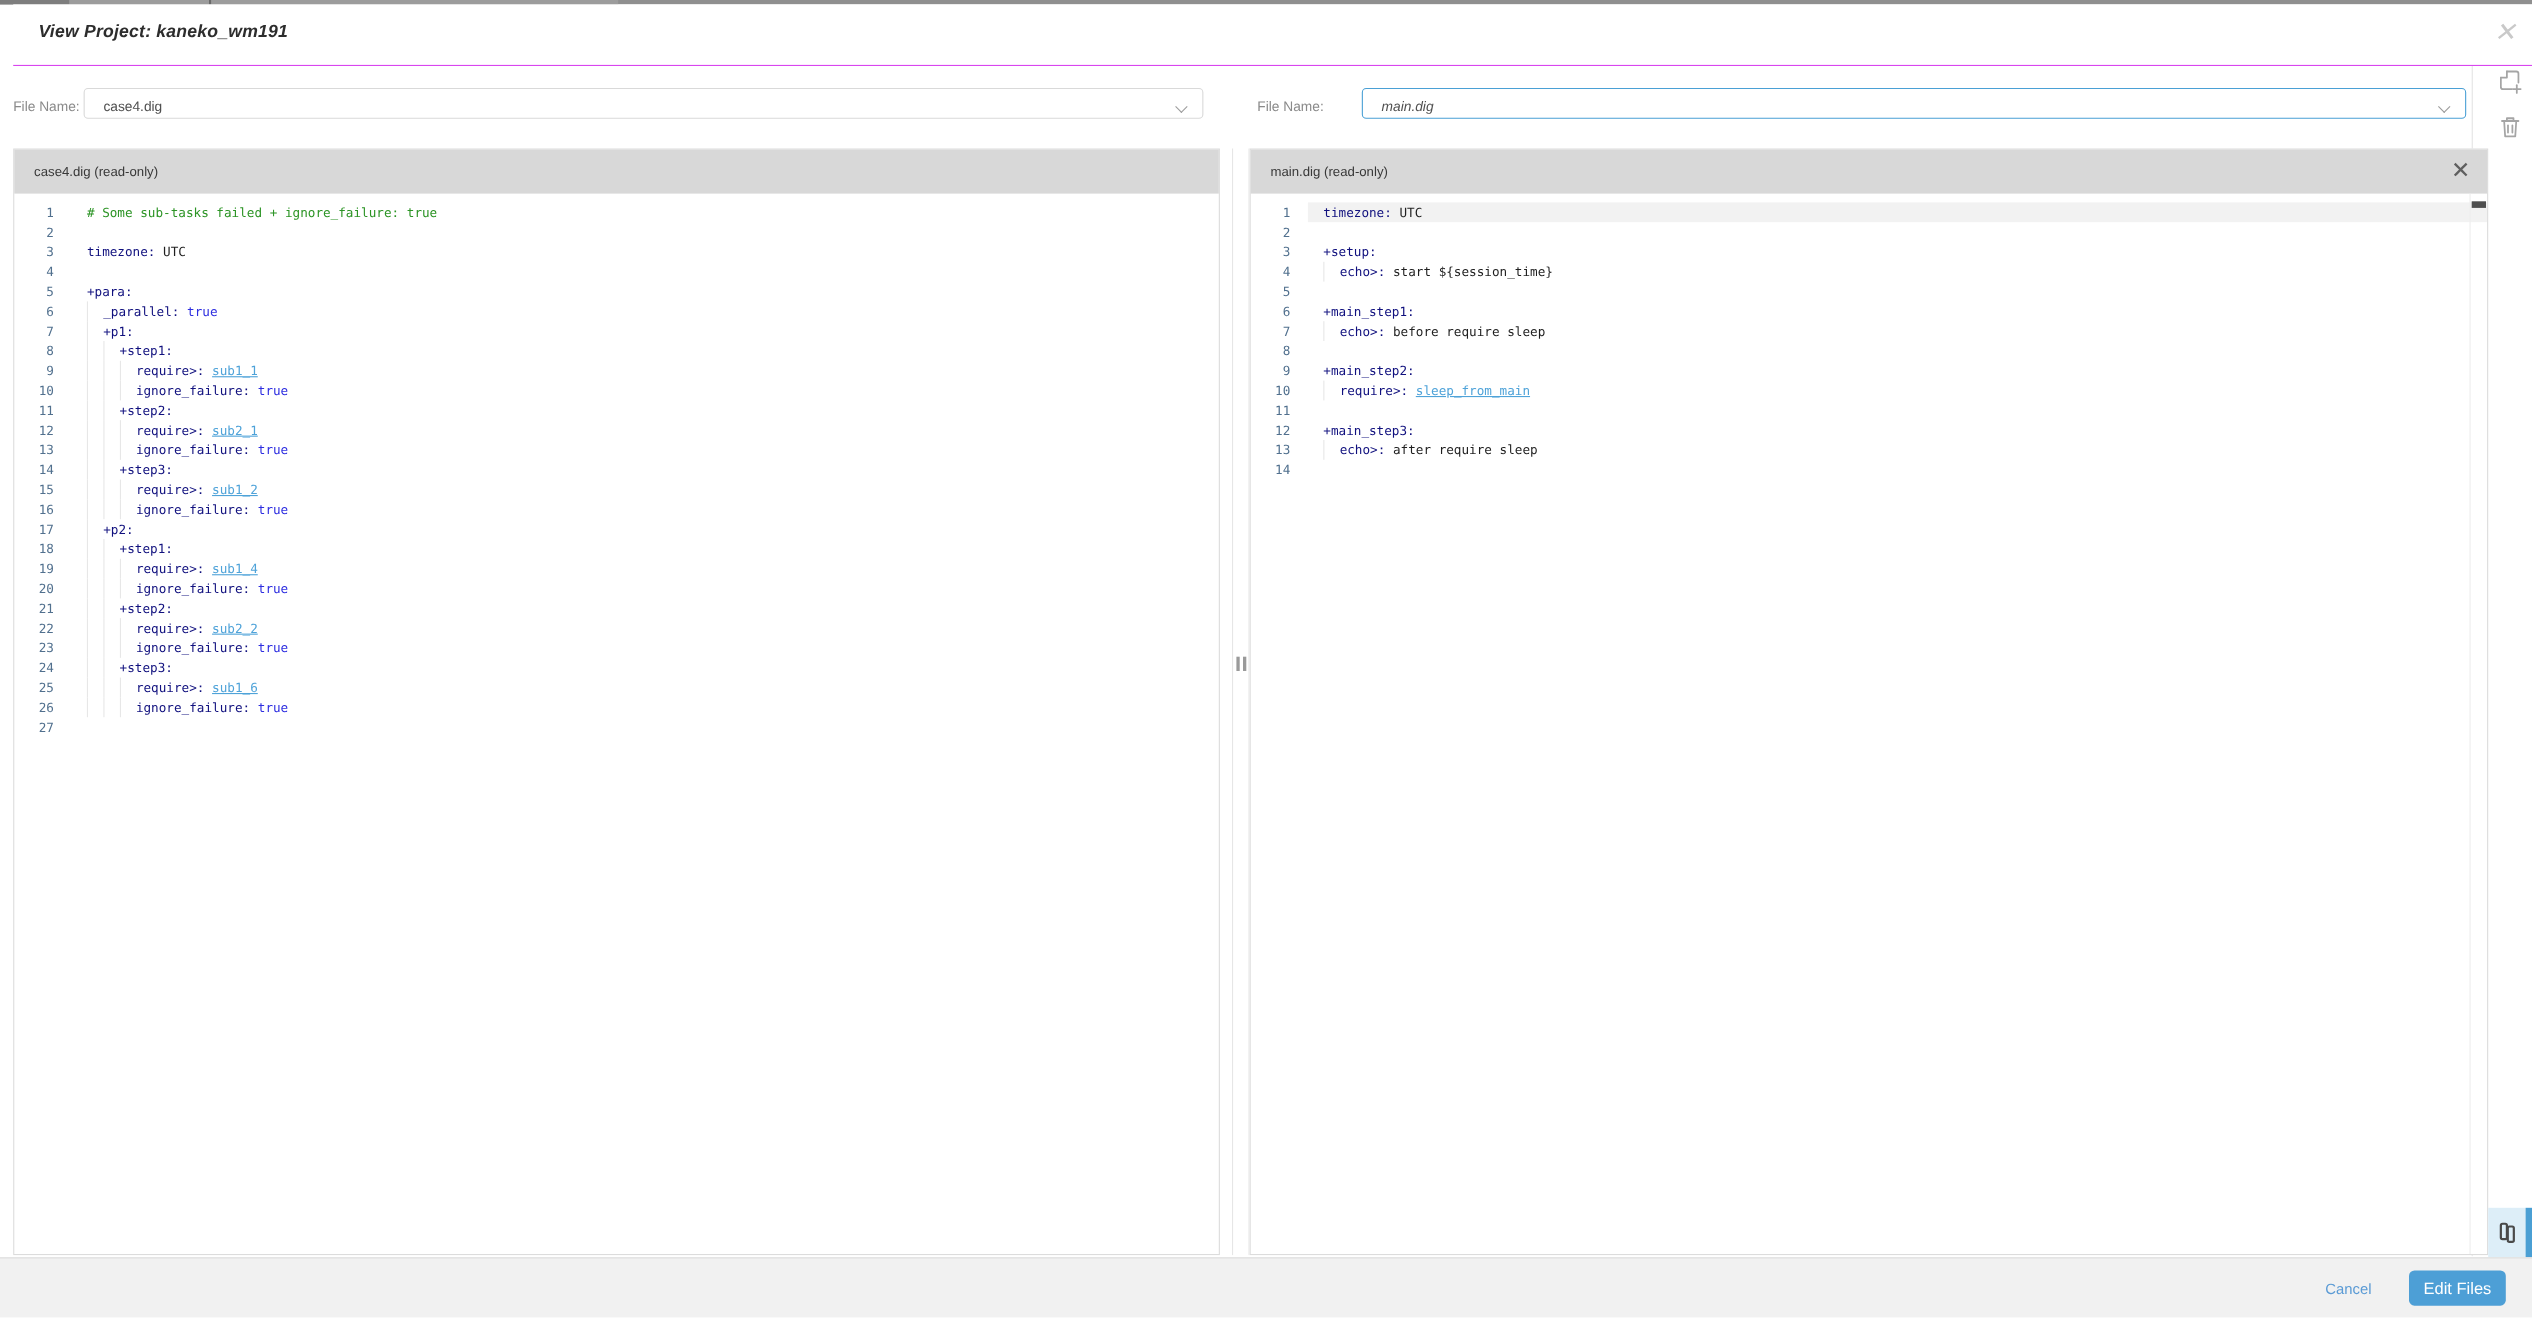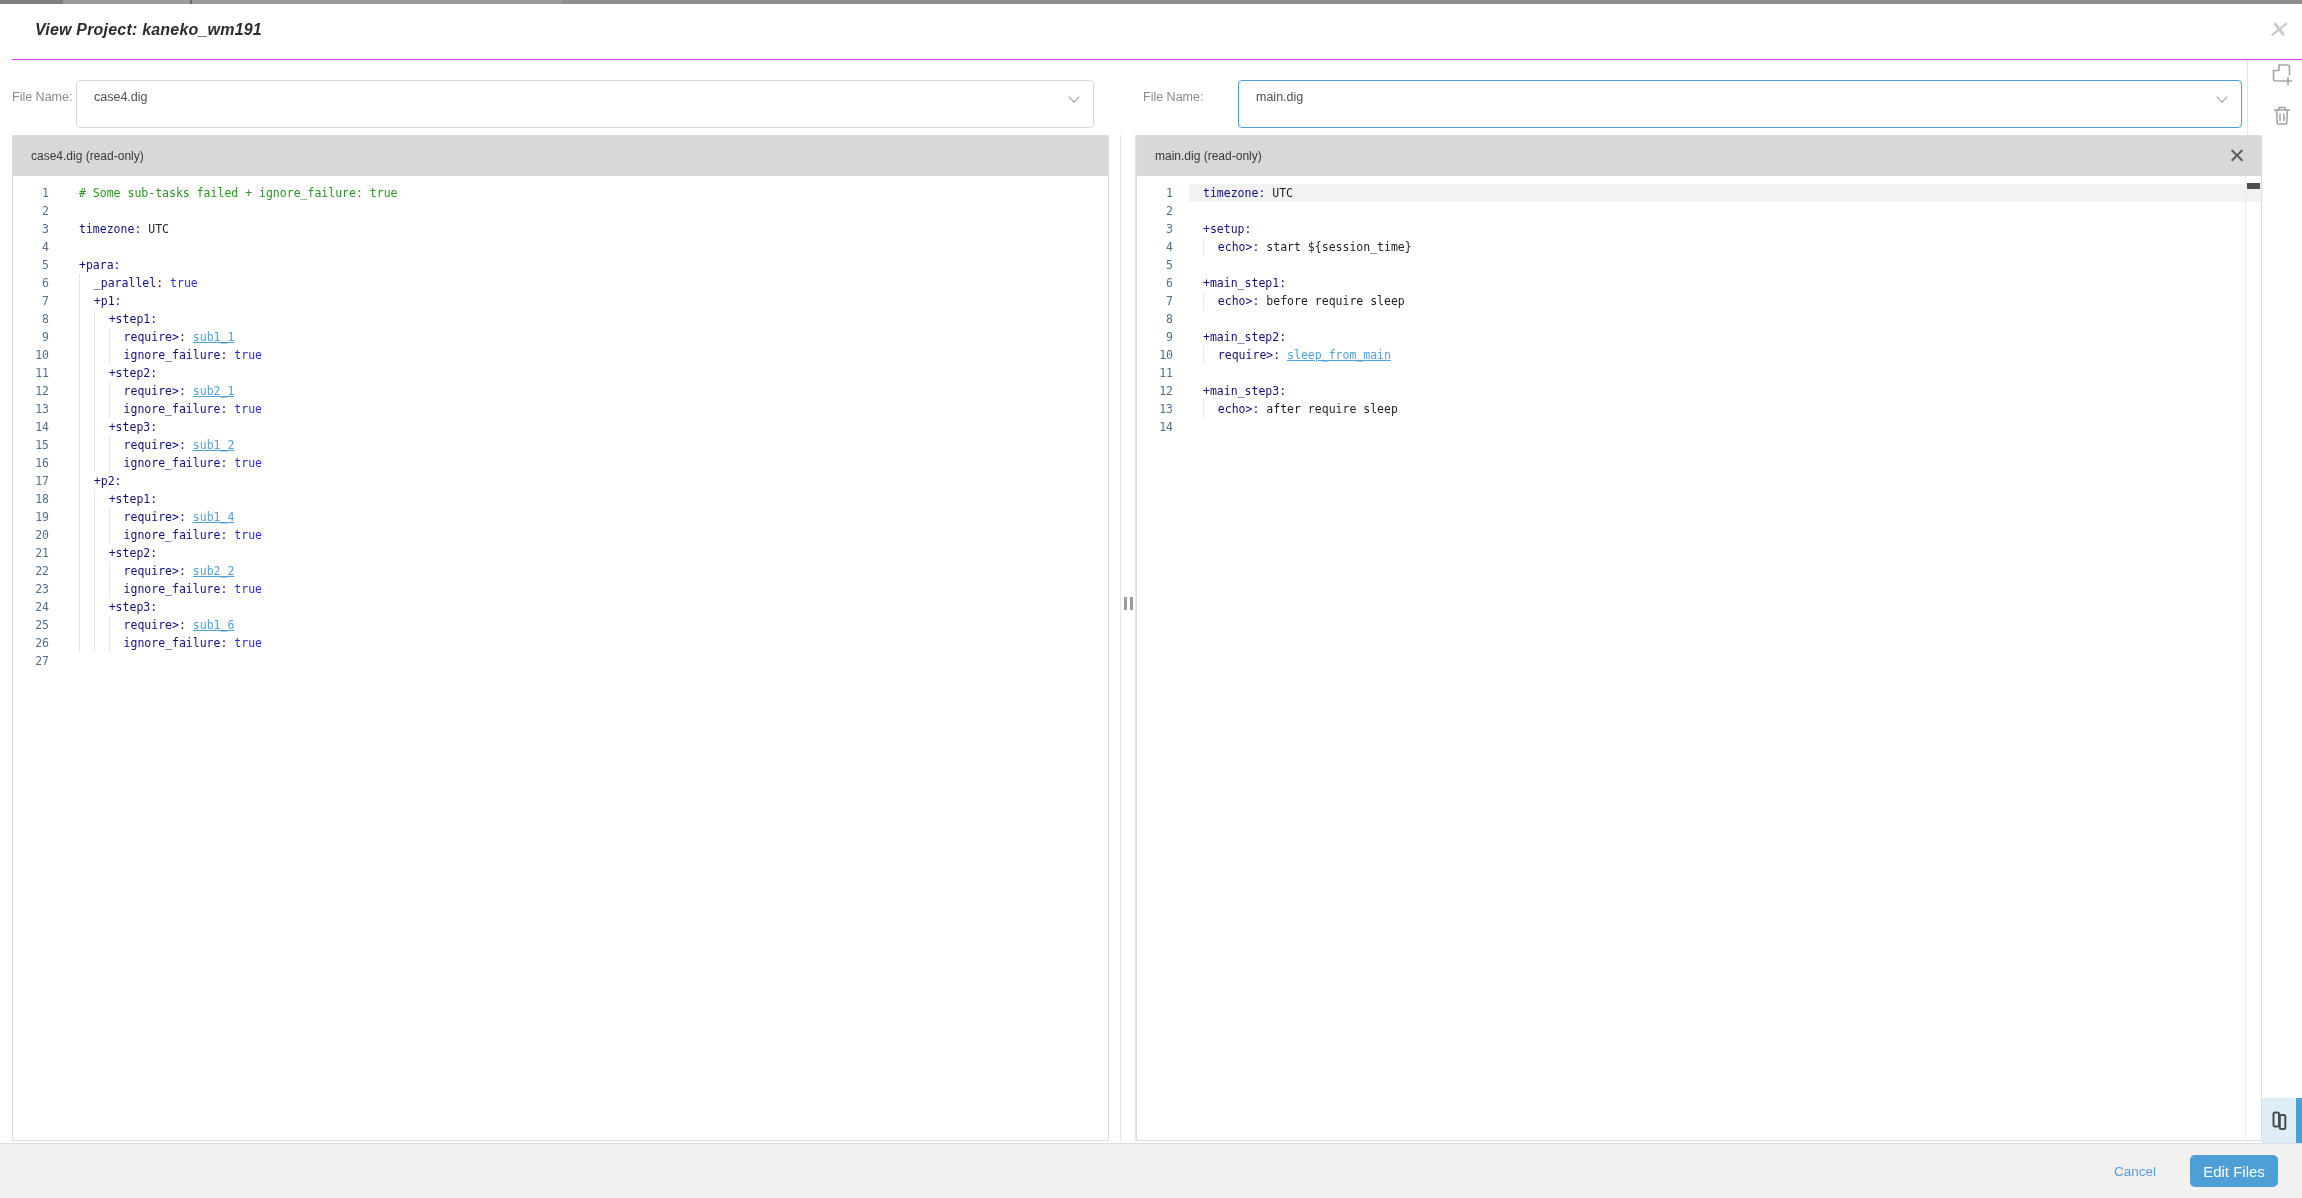--- a/index.html
+++ b/index.html
@@ -16,24 +16,24 @@
   .dialog-title{position:absolute;left:23px;top:17px;font-size:16px;font-weight:600;
             color:#2d2d2d;letter-spacing:.2px;}
   .dialog-close{position:absolute;right:20px;top:9px;width:34px;height:34px;line-height:34px;
             text-align:center;font-size:24px;font-weight:300;color:#c9c9c9;cursor:pointer;}
 
   
   .toolbar{position:absolute;left:0;top:60px;width:2302px;height:75px;background:#fff;}
   .fn-label{position:absolute;top:30px;font-size:12.5px;color:#8a8a8a;}
   .fn-label.left{left:12px;}
   .fn-label.right{left:1143px;}
-  .select{position:absolute;top:20px;height:48px;background:#fff;border:1px solid #d9d9d9;
+  .select{position:absolute;top:20px;height:28px;background:#fff;border:1px solid #d9d9d9;
           border-radius:4px;box-sizing:border-box;cursor:pointer;}
   .select.left{left:76px;width:1018px;}
-  .select.right{left:1238px;width:1004px;border:1.5px solid #4aa0d5;}
+  .select.right{left:1238px;width:1004px;border:1.5px solid #4aa0d5;font-style:italic;}
   .select .val{position:absolute;left:17px;top:0;line-height:33px;font-size:12.5px;color:#4f4f4f;}
   .chev{position:absolute;right:15px;top:12px;width:7px;height:7px;
         border-right:1.5px solid #9b9b9b;border-bottom:1.5px solid #9b9b9b;
         transform:rotate(45deg);}
 
   
   .rail-sep{position:absolute;left:2247px;top:60px;height:1082px;border-left:1px solid #e4e4e4;}
   .rail-btn{position:absolute;cursor:pointer;}
   .rail-btn.addfile{left:2270px;top:62px;}
   .rail-btn.trash{left:2271px;top:104px;}

